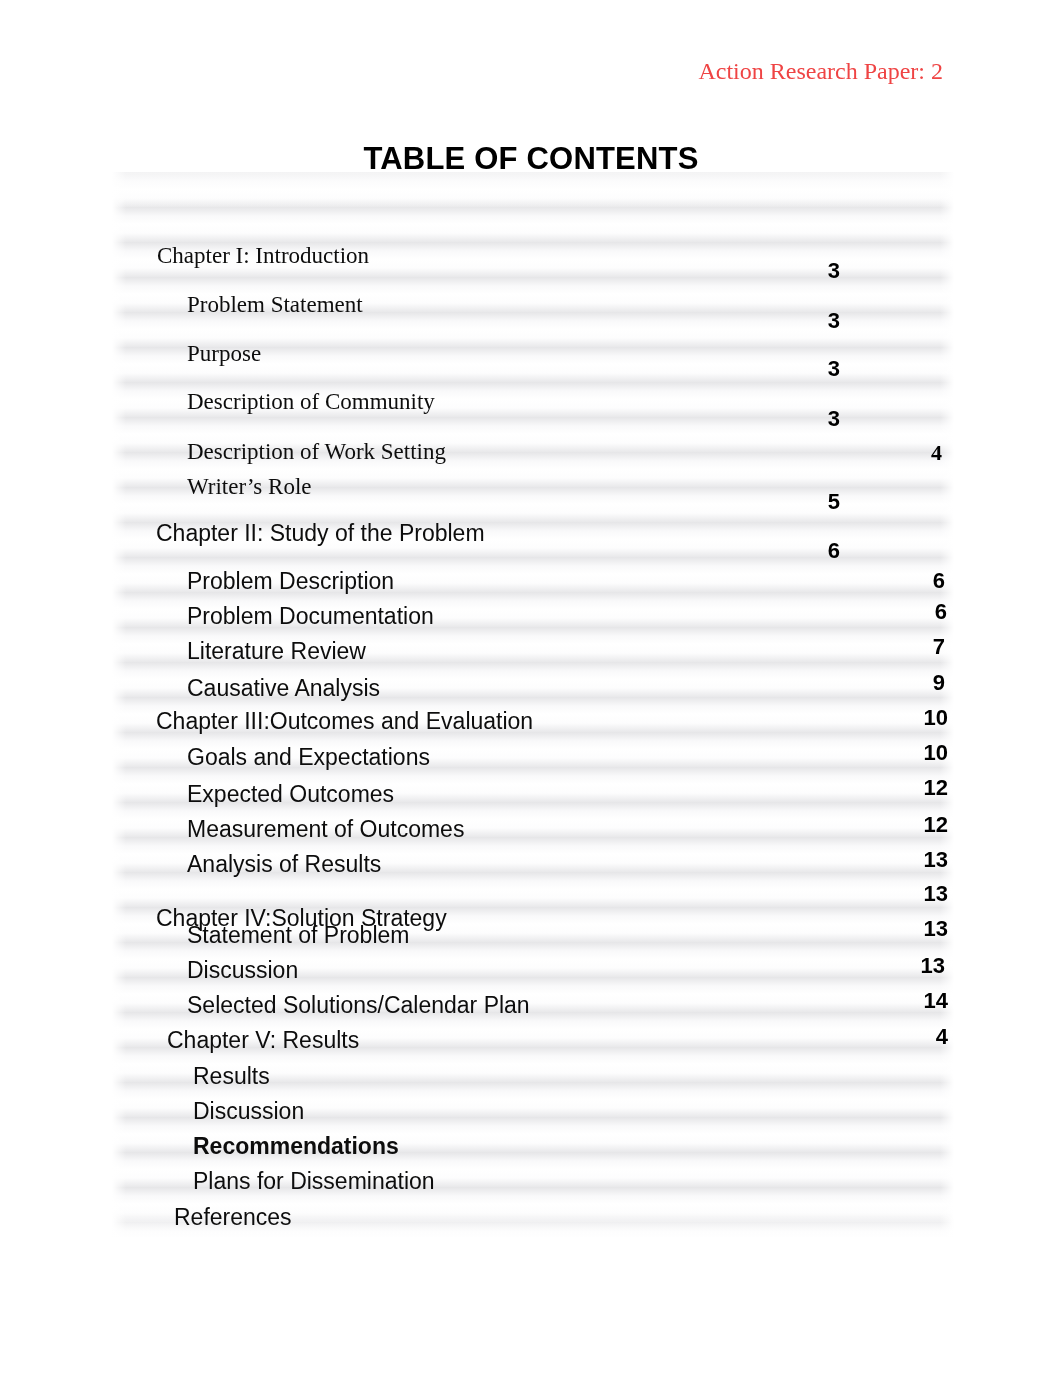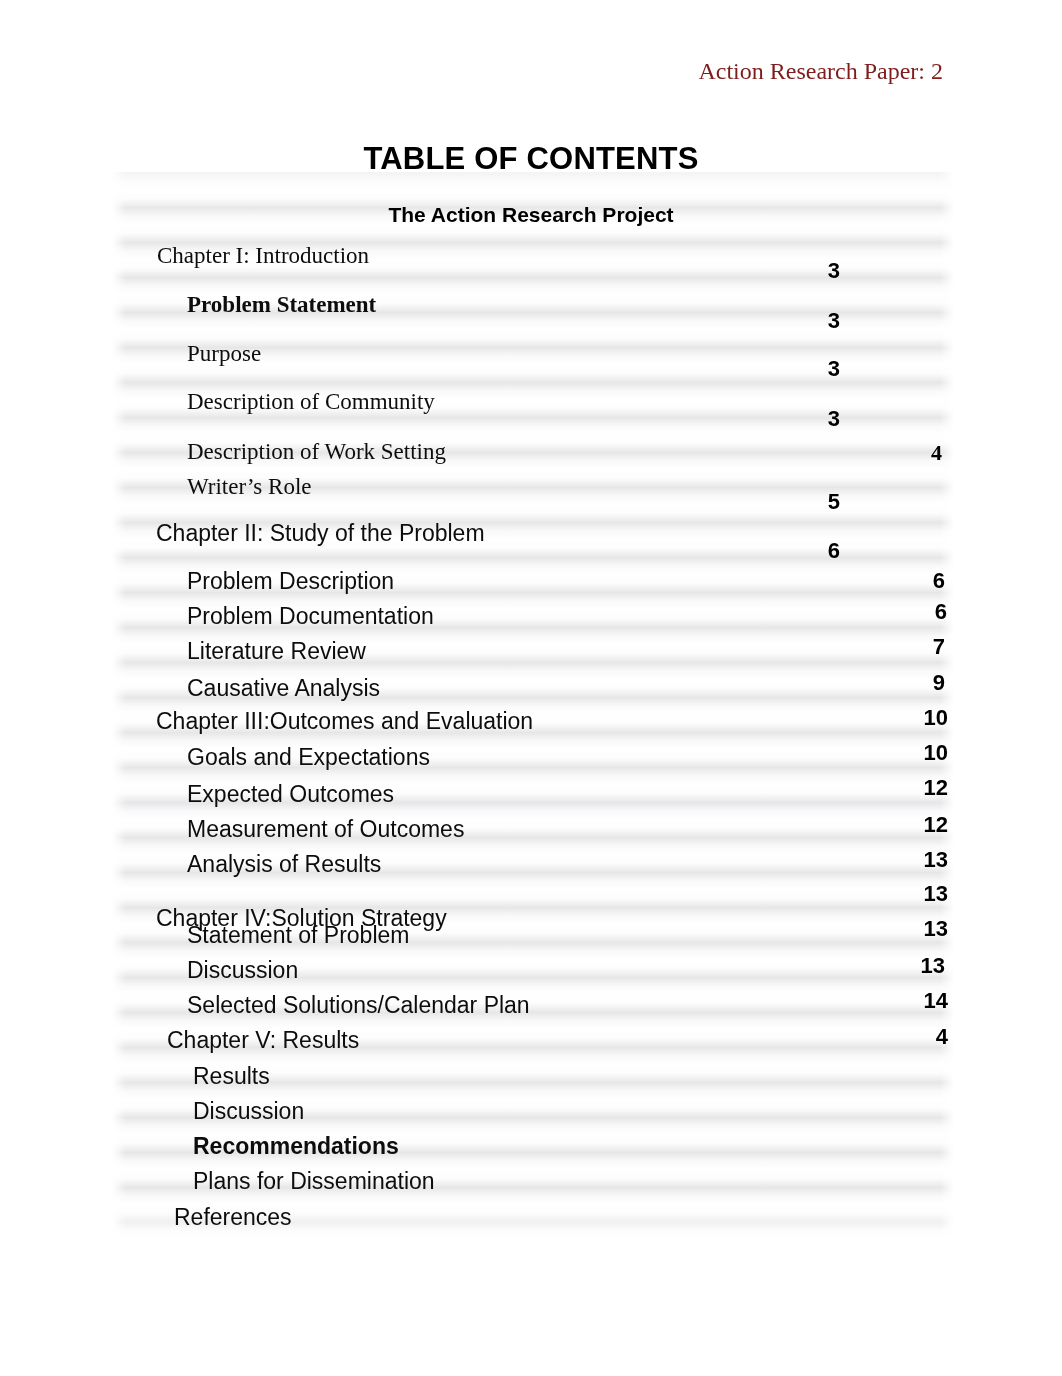--- a/index.html
+++ b/index.html
@@ -50,21 +50,21 @@
       rgba(255,255,255,0.75) 100%);
   }
 
   
   #page-header {
     position: absolute;
     right: 119px;
     top: 58px;
     font-family: "Liberation Serif", serif;
     font-size: 24px;
-    color: #7f1d1d;
+    color: #ef4444;
     white-space: nowrap;
     z-index: 3;
   }
 
   
   #toc-title {
     position: absolute;
     left: 0;
     top: 141px;
     width: 1062px;
@@ -121,26 +121,25 @@
 <body>
 
 <div id="page">
 
   <div id="scan-band"></div>
 
   <div id="page-header">Action Research Paper: 2</div>
 
   <div id="toc-title">TABLE OF CONTENTS</div>
 
-  <div id="toc-subtitle">The Action Research Project</div>
 
   <div id="toc-list">
       <div class="toc-label f-serif" style="left: 157px; top: 243px;">Chapter I: Introduction</div>
       <div class="toc-page f-sansn" style="left: 780px; width: 60px; top: 258px;">3</div>
-      <div class="toc-label f-serif" style="left: 187px; top: 292px; font-weight: bold;">Problem Statement</div>
+      <div class="toc-label f-serif" style="left: 187px; top: 292px;">Problem Statement</div>
       <div class="toc-page f-sansn" style="left: 780px; width: 60px; top: 308px;">3</div>
       <div class="toc-label f-serif" style="left: 187px; top: 341px;">Purpose</div>
       <div class="toc-page f-sansn" style="left: 780px; width: 60px; top: 356px;">3</div>
       <div class="toc-label f-serif" style="left: 187px; top: 389px;">Description of Community</div>
       <div class="toc-page f-sansn" style="left: 780px; width: 60px; top: 406px;">3</div>
       <div class="toc-label f-serif" style="left: 187px; top: 439px;">Description of Work Setting</div>
       <div class="toc-page f-serifn" style="left: 882px; width: 60px; top: 440px;">4</div>
       <div class="toc-label f-serif" style="left: 187px; top: 474px;">Writer’s Role</div>
       <div class="toc-page f-sansn" style="left: 780px; width: 60px; top: 489px;">5</div>
       <div class="toc-label f-sans" style="left: 156px; top: 520px;">Chapter II: Study of the Problem</div>

